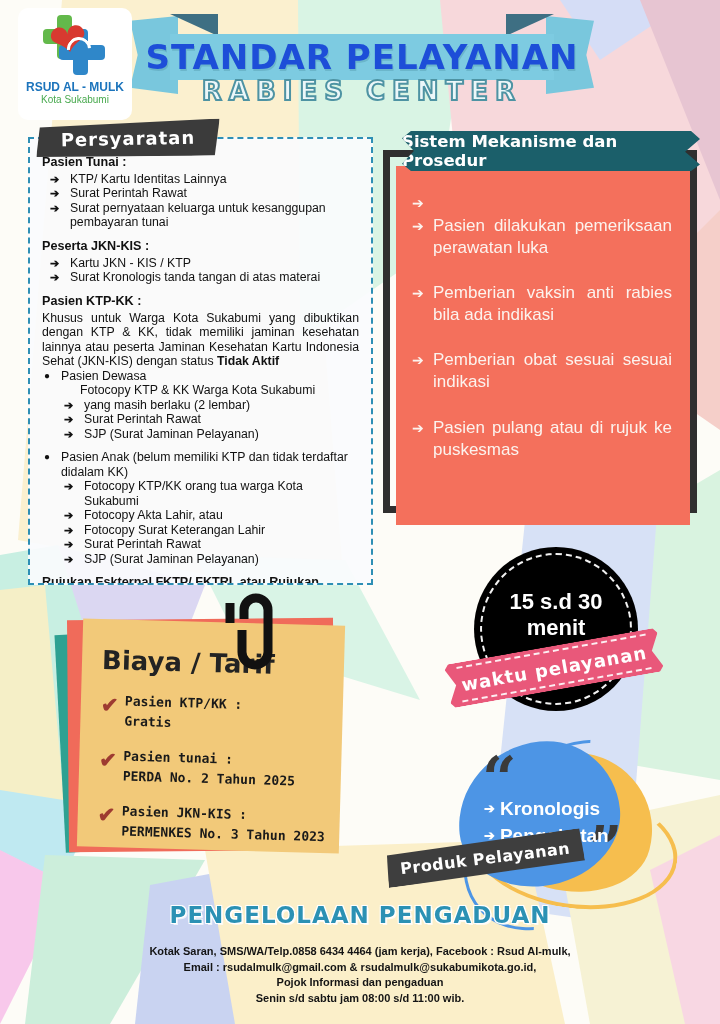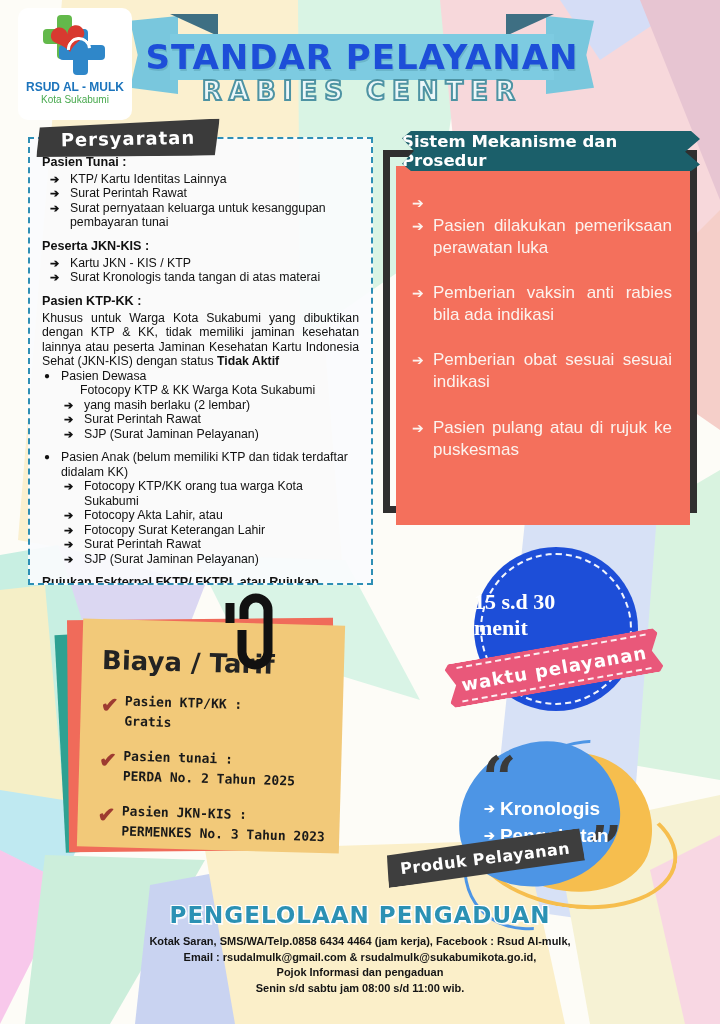--- a/index.html
+++ b/index.html
@@ -91,21 +91,21 @@
   .step{position:relative;padding-left:21px;color:#FCF3EE;font-size:17px;line-height:1.3;
              text-align:justify;}
   .step .arr{position:absolute;left:0;top:2px;font-size:14px;}
   .ribbon-teal{position:absolute;left:402px;top:131px;width:298px;height:40px;background:#1B5F6A;
              z-index:4;display:flex;align-items:center;justify-content:center;
              clip-path:polygon(3% 0,97% 0,100% 20%,95% 52%,100% 84%,97% 100%,3% 100%,0 82%,4% 50%,0 18%);}
   .ribbon-teal span{color:#fff;font-weight:800;font-size:16.5px;font-family:"DejaVu Sans",sans-serif;}
 
   
   .circle{position:absolute;left:474px;top:547px;width:164px;height:164px;border-radius:50%;
-             background:#1d4ed8;z-index:3;text-align:left;font-family:Liberation Serif, serif;}
+             background:#000000;z-index:3;text-align:center;font-family:Liberation Sans, sans-serif;}
   .ring{position:absolute;inset:6px;border:2px dashed rgba(255,255,255,.95);border-radius:50%;}
   .badge1{margin-top:42px;font-size:22px;font-weight:800;color:#fff;}
   .badge2{font-size:22px;font-weight:800;color:#fff;}
   .pink-ribbon{position:absolute;left:446px;top:646px;width:216px;height:44px;background:#E9587A;
              z-index:4;transform:rotate(-10deg);display:flex;align-items:center;justify-content:center;
              clip-path:polygon(2% 0,98% 0,100% 12%,96% 50%,100% 88%,98% 100%,2% 100%,0 88%,4% 50%,0 12%);}
   .pink-ribbon i{position:absolute;inset:4px 12px;border-top:2px dashed rgba(255,255,255,.9);
              border-bottom:2px dashed rgba(255,255,255,.9);}
   .pink-ribbon span{position:relative;color:#fff;font-weight:800;font-size:18px;letter-spacing:1px;
              font-family:"DejaVu Sans",sans-serif;}
@@ -144,21 +144,21 @@
   .produk-item .arr{font-size:13px;padding-top:4px;}
   .ribbon-produk{position:absolute;left:386px;top:840px;width:198px;height:36px;background:#3E3E3E;
              transform:rotate(-7deg);z-index:5;display:flex;align-items:center;justify-content:center;
              clip-path:polygon(1% 10%,99% 0,100% 90%,0 100%);}
   .ribbon-produk span{color:#fff;font-weight:800;font-size:16px;letter-spacing:.5px;
              font-family:"DejaVu Sans",sans-serif;}
 
   
   .footer{position:absolute;left:0;top:902px;width:720px;text-align:center;z-index:3;}
   .footer-title{font-family:"DejaVu Sans",sans-serif;font-size:23px;font-weight:800;color:#2B91B4;
-             letter-spacing:1px;margin-bottom:6px;
+             letter-spacing:1px;margin-bottom:16px;
              text-shadow:-1px -1px 0 #fff,1px -1px 0 #fff,-1px 1px 0 #fff,1px 1px 0 #fff,2px 2px 0 rgba(255,255,255,.7);}
   .footer-line{font-size:11px;font-weight:bold;color:#141414;line-height:1.42;}
 </style>
 </head>
 <body>
 
 <div class="page">
 
   <div>
     <i class="bgp p1"></i>

